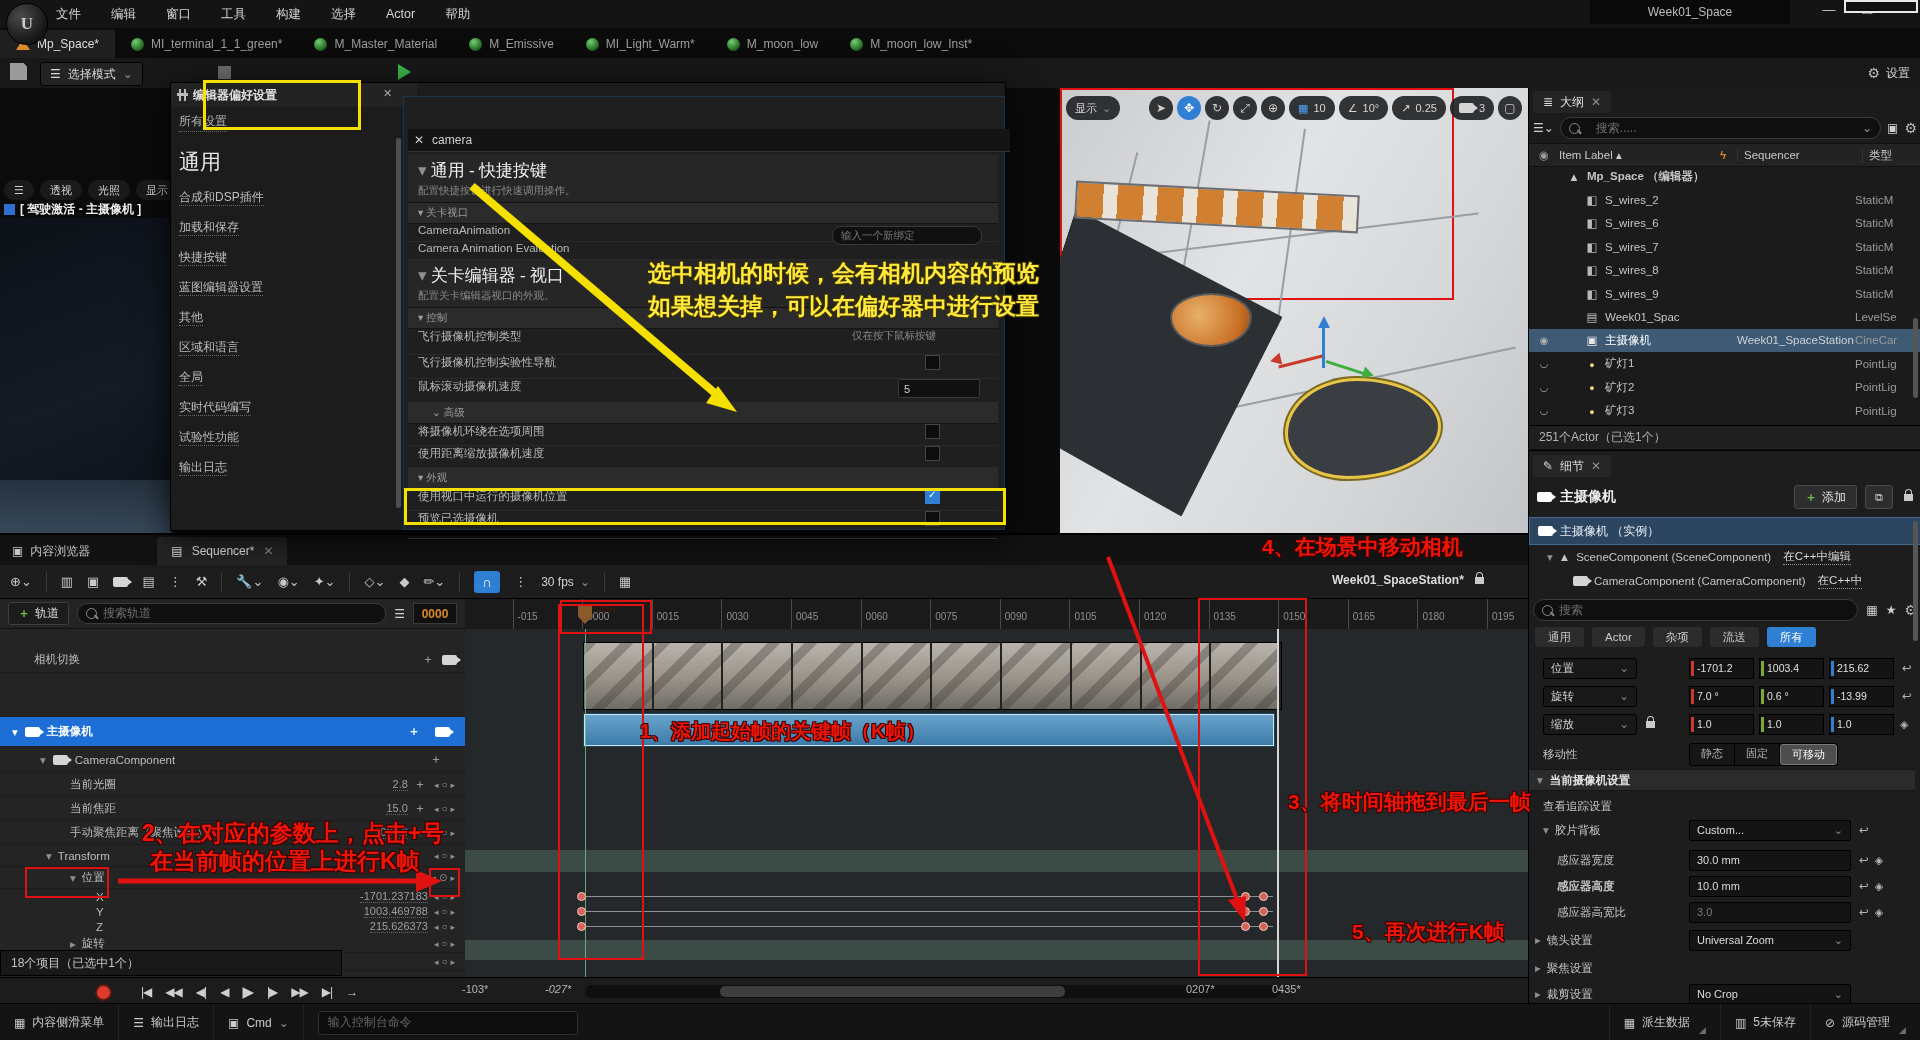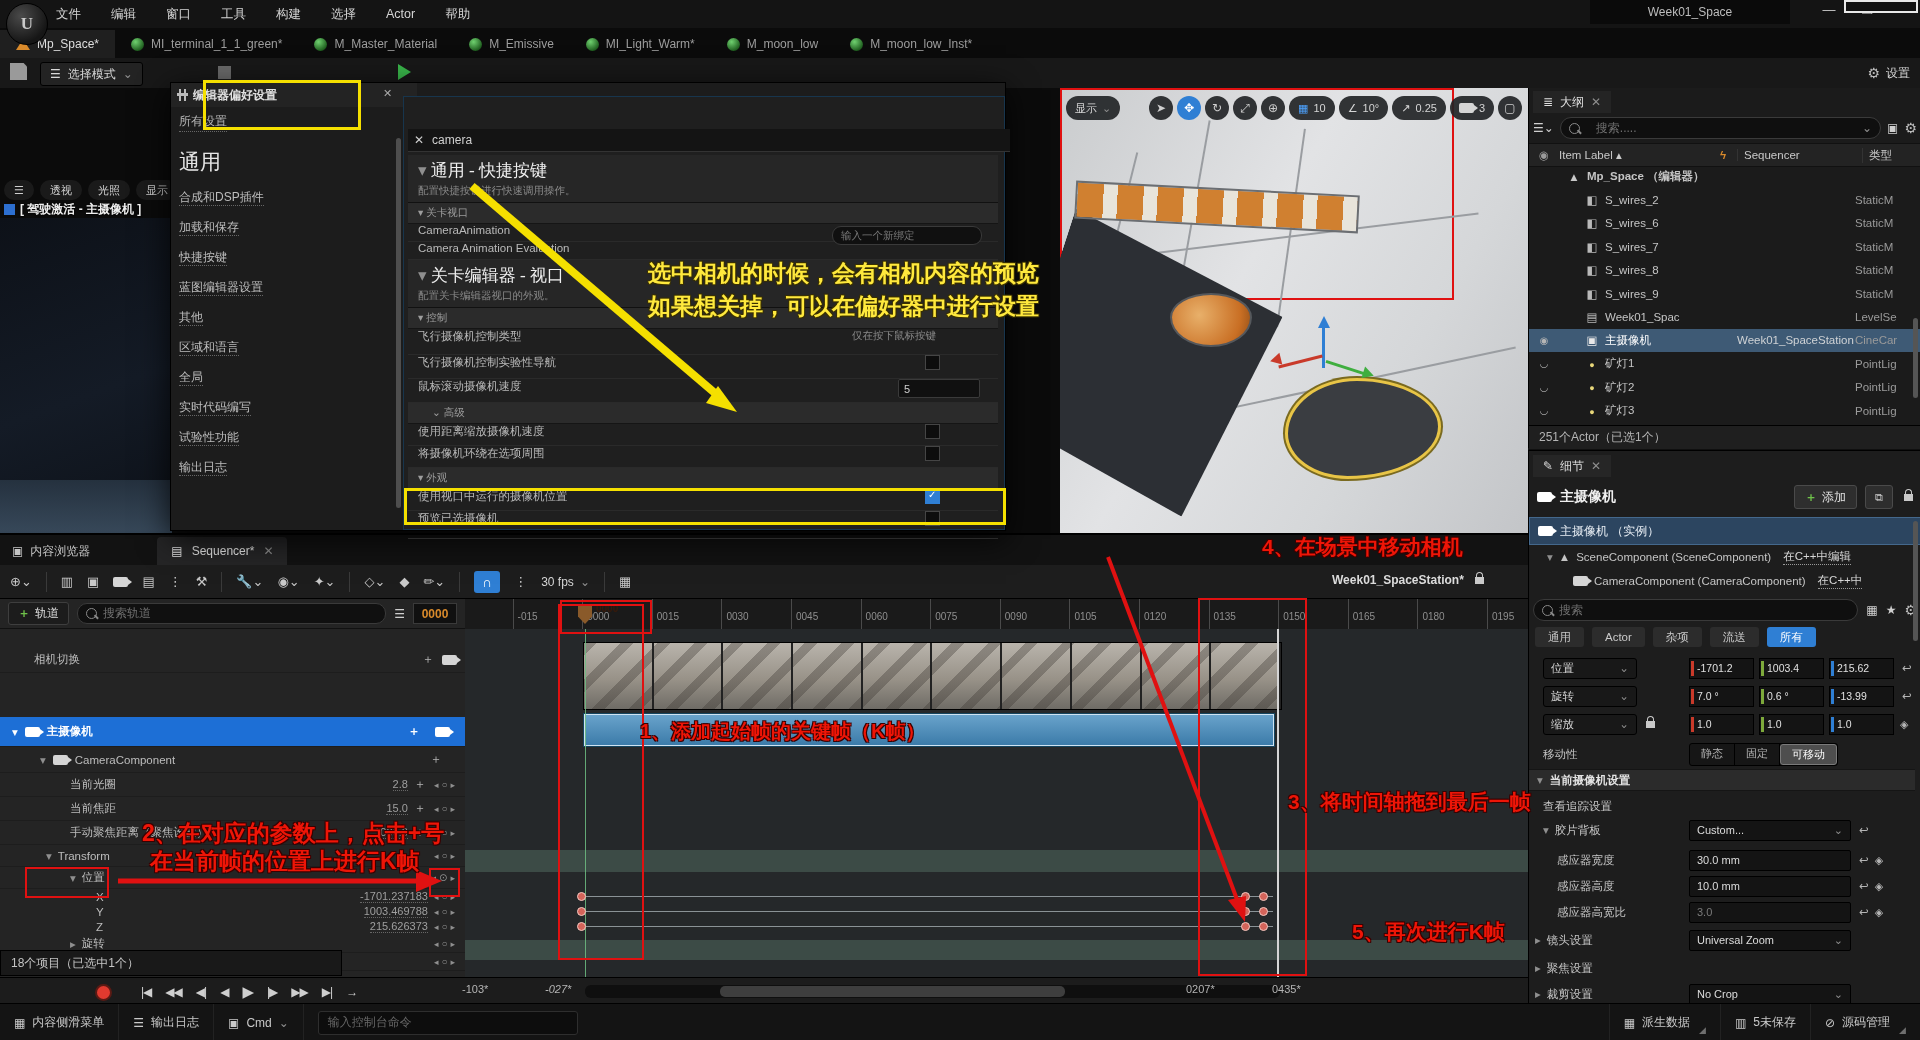--- a/index.html
+++ b/index.html
@@ -431,25 +431,25 @@
         <div class="prow" style="height:23px;">
           <span>飞行摄像机控制实验性导航</span>
             <span class="cb"></span>
         </div>
         <div class="prow" style="height:23px;">
           <span>鼠标滚动摄像机速度</span>
           <div class="vfield">5</div>
         </div>
         <div class="grp" style="padding-left:24px;"><span>⌄ </span><span>高级</span></div>
         <div class="prow" style="height:21px;">
+          <span>将摄像机环绕在选项周围</span>
+            <span class="cb"></span>
+        </div>
+        <div class="prow" style="height:21px;">
           <span>使用距离缩放摄像机速度</span>
-            <span class="cb"></span>
-        </div>
-        <div class="prow" style="height:21px;">
-          <span>将摄像机环绕在选项周围</span>
             <span class="cb"></span>
         </div>
         <div class="grp"><span>▾ </span><span>外观</span></div>
         <div class="prow" style="height:21px;">
           <span>使用视口中运行的摄像机位置</span>
             <span class="cb checked"></span>
         </div>
         <div class="prow" style="height:27px;">
           <span>预览已选摄像机</span>
             <span class="cb"></span>
@@ -732,21 +732,21 @@
     </div>
     <div class="drow" style="top:396px;">
       <div class="dlabel" style="padding-left:28px;">
           <span>感应器宽度</span>
         </div>
       <div class="dfield">30.0 mm</div>
       <span class="reset">↩</span>
         <span class="kplus">◈</span>
     </div>
     <div class="drow" style="top:422px;">
-      <div class="dlabel" style="padding-left:28px;">
+      <div class="dlabel" style="padding-left:28px;font-weight:bold;">
           <span>感应器高度</span>
         </div>
       <div class="dfield">10.0 mm</div>
       <span class="reset">↩</span>
         <span class="kplus">◈</span>
     </div>
     <div class="drow" style="top:448px;">
       <div class="dlabel" style="padding-left:28px;">
           <span>感应器高宽比</span>
         </div>

